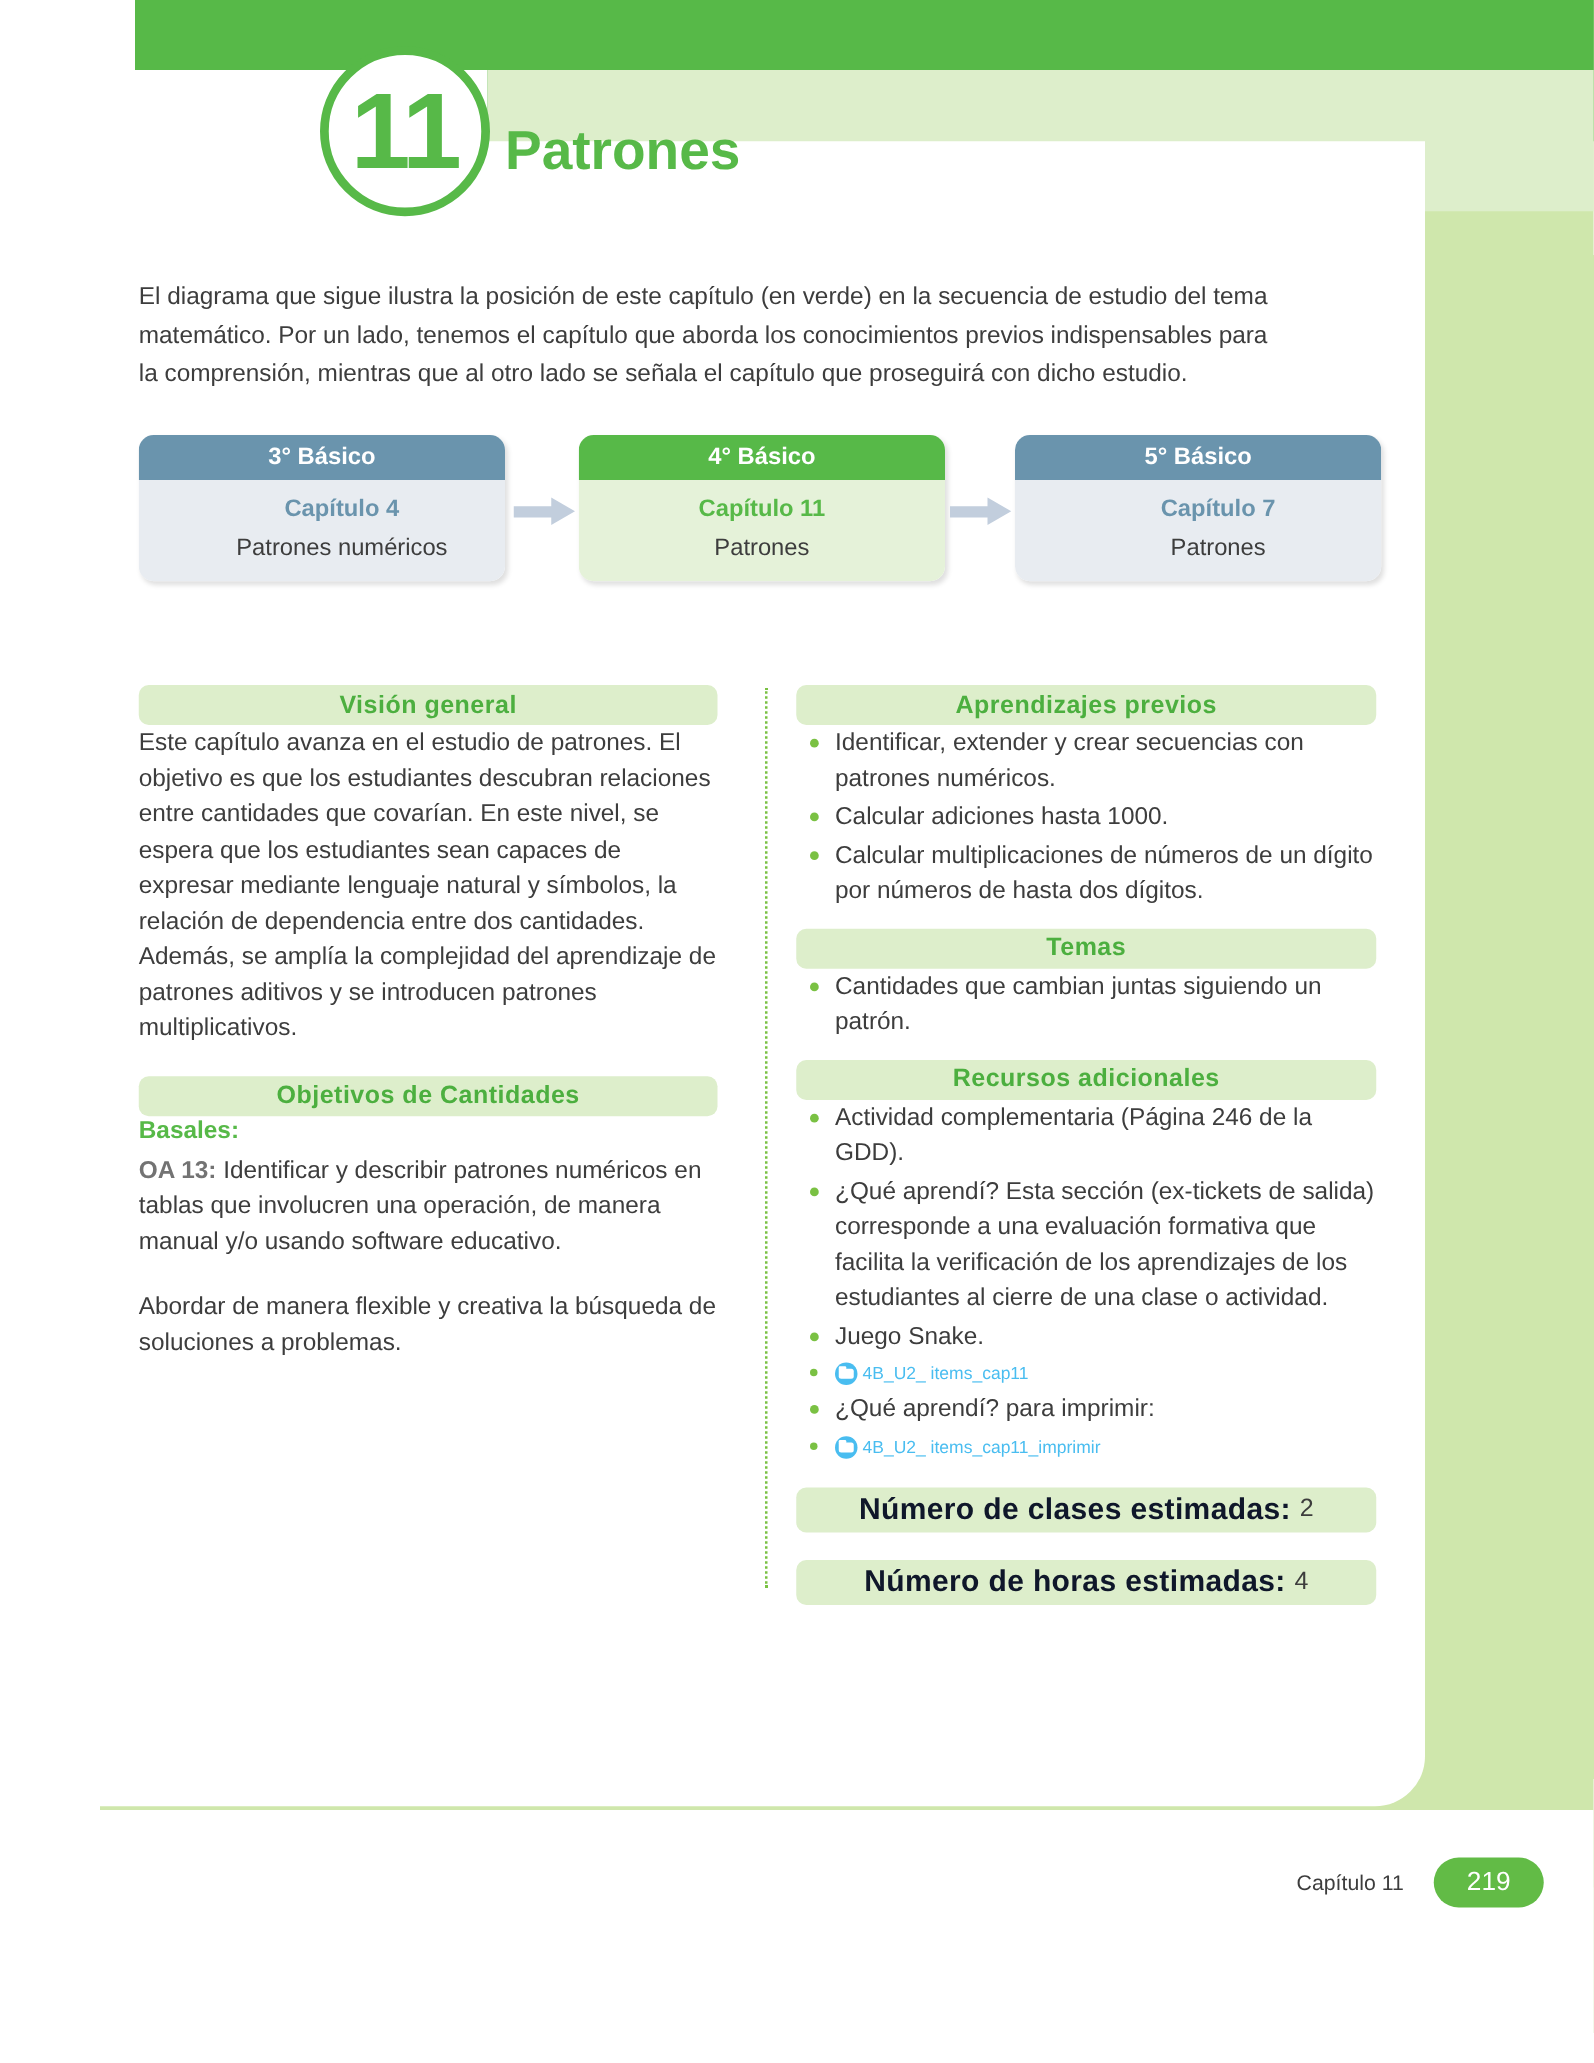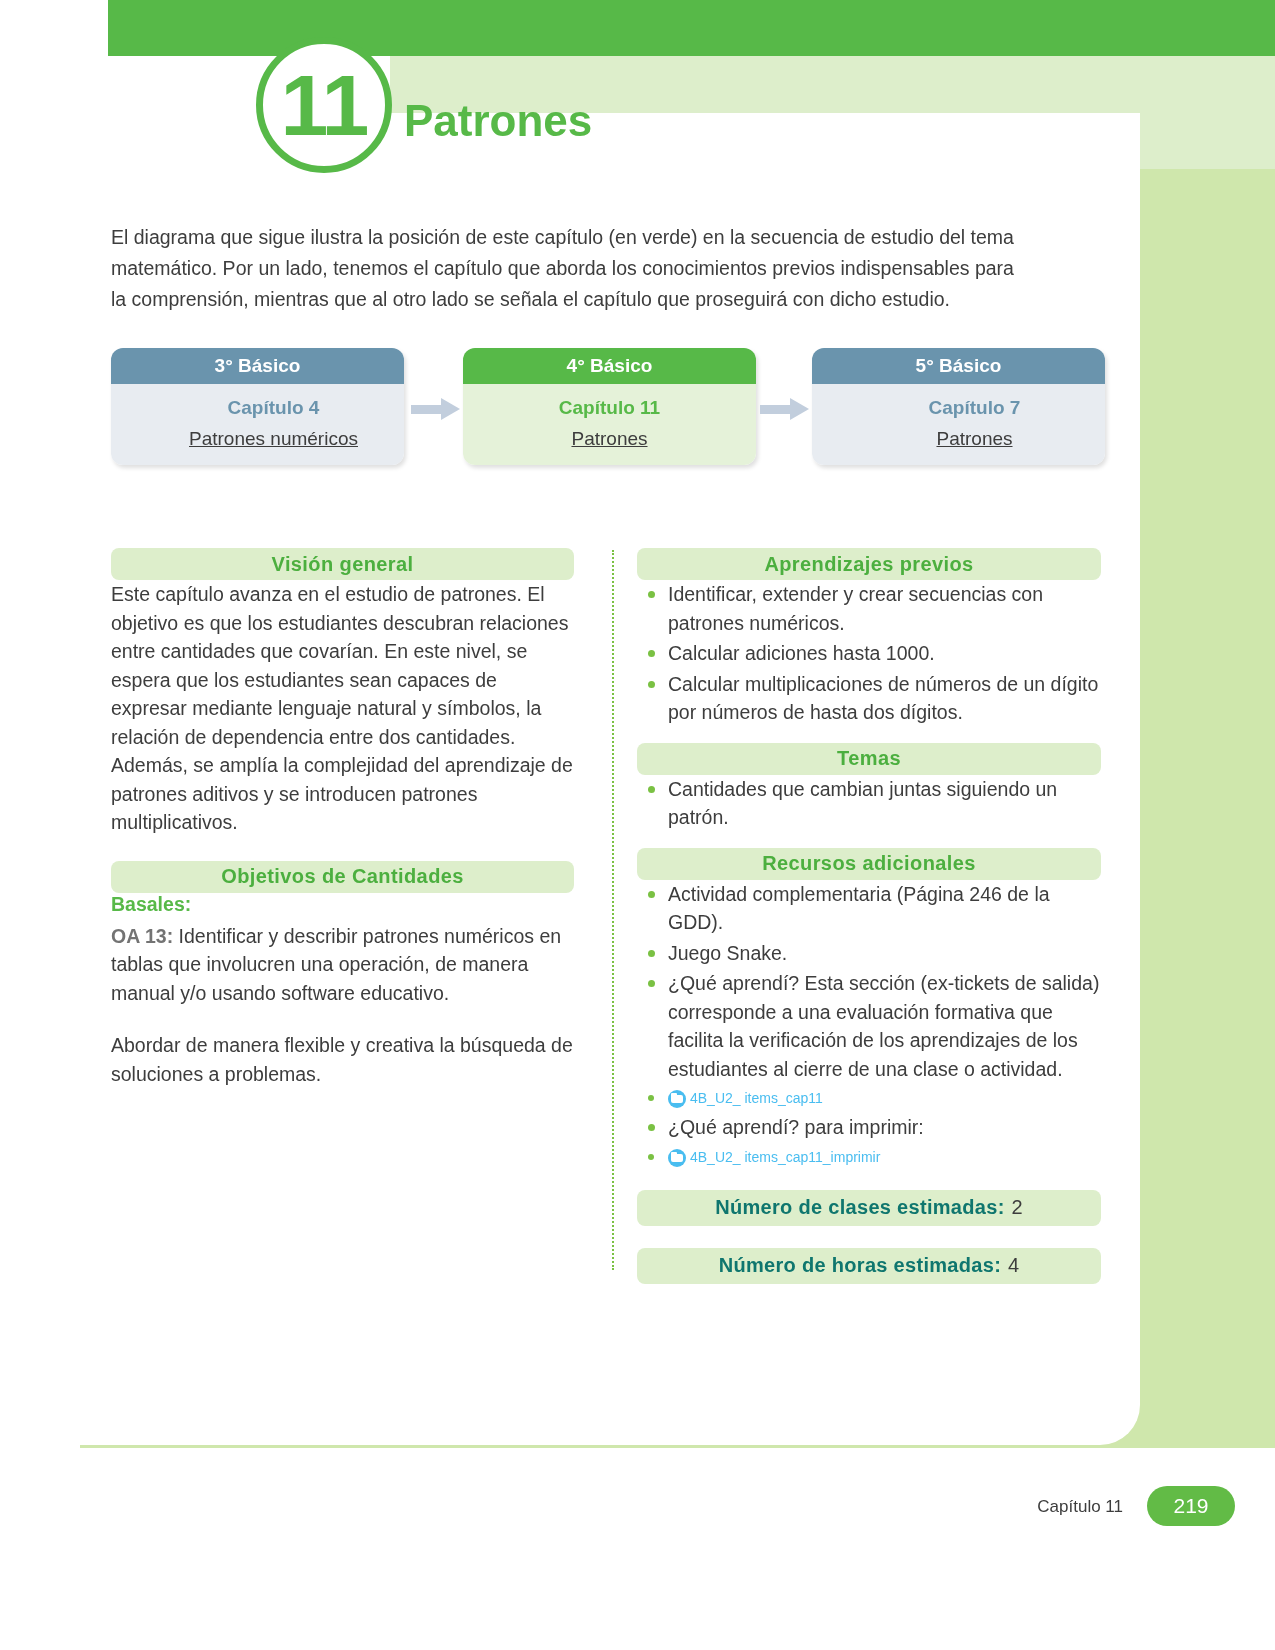--- a/index.html
+++ b/index.html
@@ -226,21 +226,20 @@
     font-weight: bold;
     line-height: 32px;
   }
   .seq-chapter.blue { color: #6a94ad; }
   .seq-chapter.green { color: #57b948; }
 
   .seq-name {
     font-size: 19px;
     color: #3d3d3d;
     line-height: 30px;
-    text-decoration: underline;
   }
 
   .seq-arrow {
     position: absolute;
     top: 50px;
     width: 52px;
     height: 22px;
   }
   .seq-arrow.a1 { left: 300px; }
   .seq-arrow.a2 { left: 649px; }
@@ -391,23 +390,23 @@
   .count-box {
     background: #ddeecb;
     border-radius: 8px;
     height: 36px;
     display: flex;
     align-items: center;
     justify-content: center;
     margin-top: 22px;
   }
   .count-box .lbl {
-    font-size: 20px;
-    font-weight: bold;
-    color: #0f766e;
+    font-size: 24px;
+    font-weight: bold;
+    color: #0f172a;
     letter-spacing: .3px;
     text-align: center;
   }
   .count-box .val {
     font-size: 20px;
     color: #3d3d3d;
     margin-left: 7px;
   }
 
   
@@ -527,22 +526,22 @@
     <div class="sec-head">Temas</div>
     <ul class="blist">
       <li>Cantidades que cambian juntas siguiendo un patrón.</li>
     </ul>
 
     <div class="gap-sm"></div>
 
     <div class="sec-head">Recursos adicionales</div>
     <ul class="blist">
       <li>Actividad complementaria (Página 246 de la GDD).</li>
+      <li>¿Qué aprendí? Esta sección (ex-tickets de salida) corresponde a una evaluación formativa que facilita la verificación de los aprendizajes de los estudiantes al cierre de una clase o actividad.</li>
       <li>Juego Snake.</li>
-      <li>¿Qué aprendí? Esta sección (ex-tickets de salida) corresponde a una evaluación formativa que facilita la verificación de los aprendizajes de los estudiantes al cierre de una clase o actividad.</li>
       <li class="file"><span class="folder-icon"><span class="disc"></span><span class="tab"></span><span class="fold"></span></span><span>4B_U2_ items_cap11</span></li>
       <li>¿Qué aprendí? para imprimir:</li>
       <li class="file"><span class="folder-icon"><span class="disc"></span><span class="tab"></span><span class="fold"></span></span><span>4B_U2_ items_cap11_imprimir</span></li>
     </ul>
 
     <div class="count-box">
       <span class="lbl">Número de clases estimadas:</span>
       <span class="val">2</span>
     </div>
 

